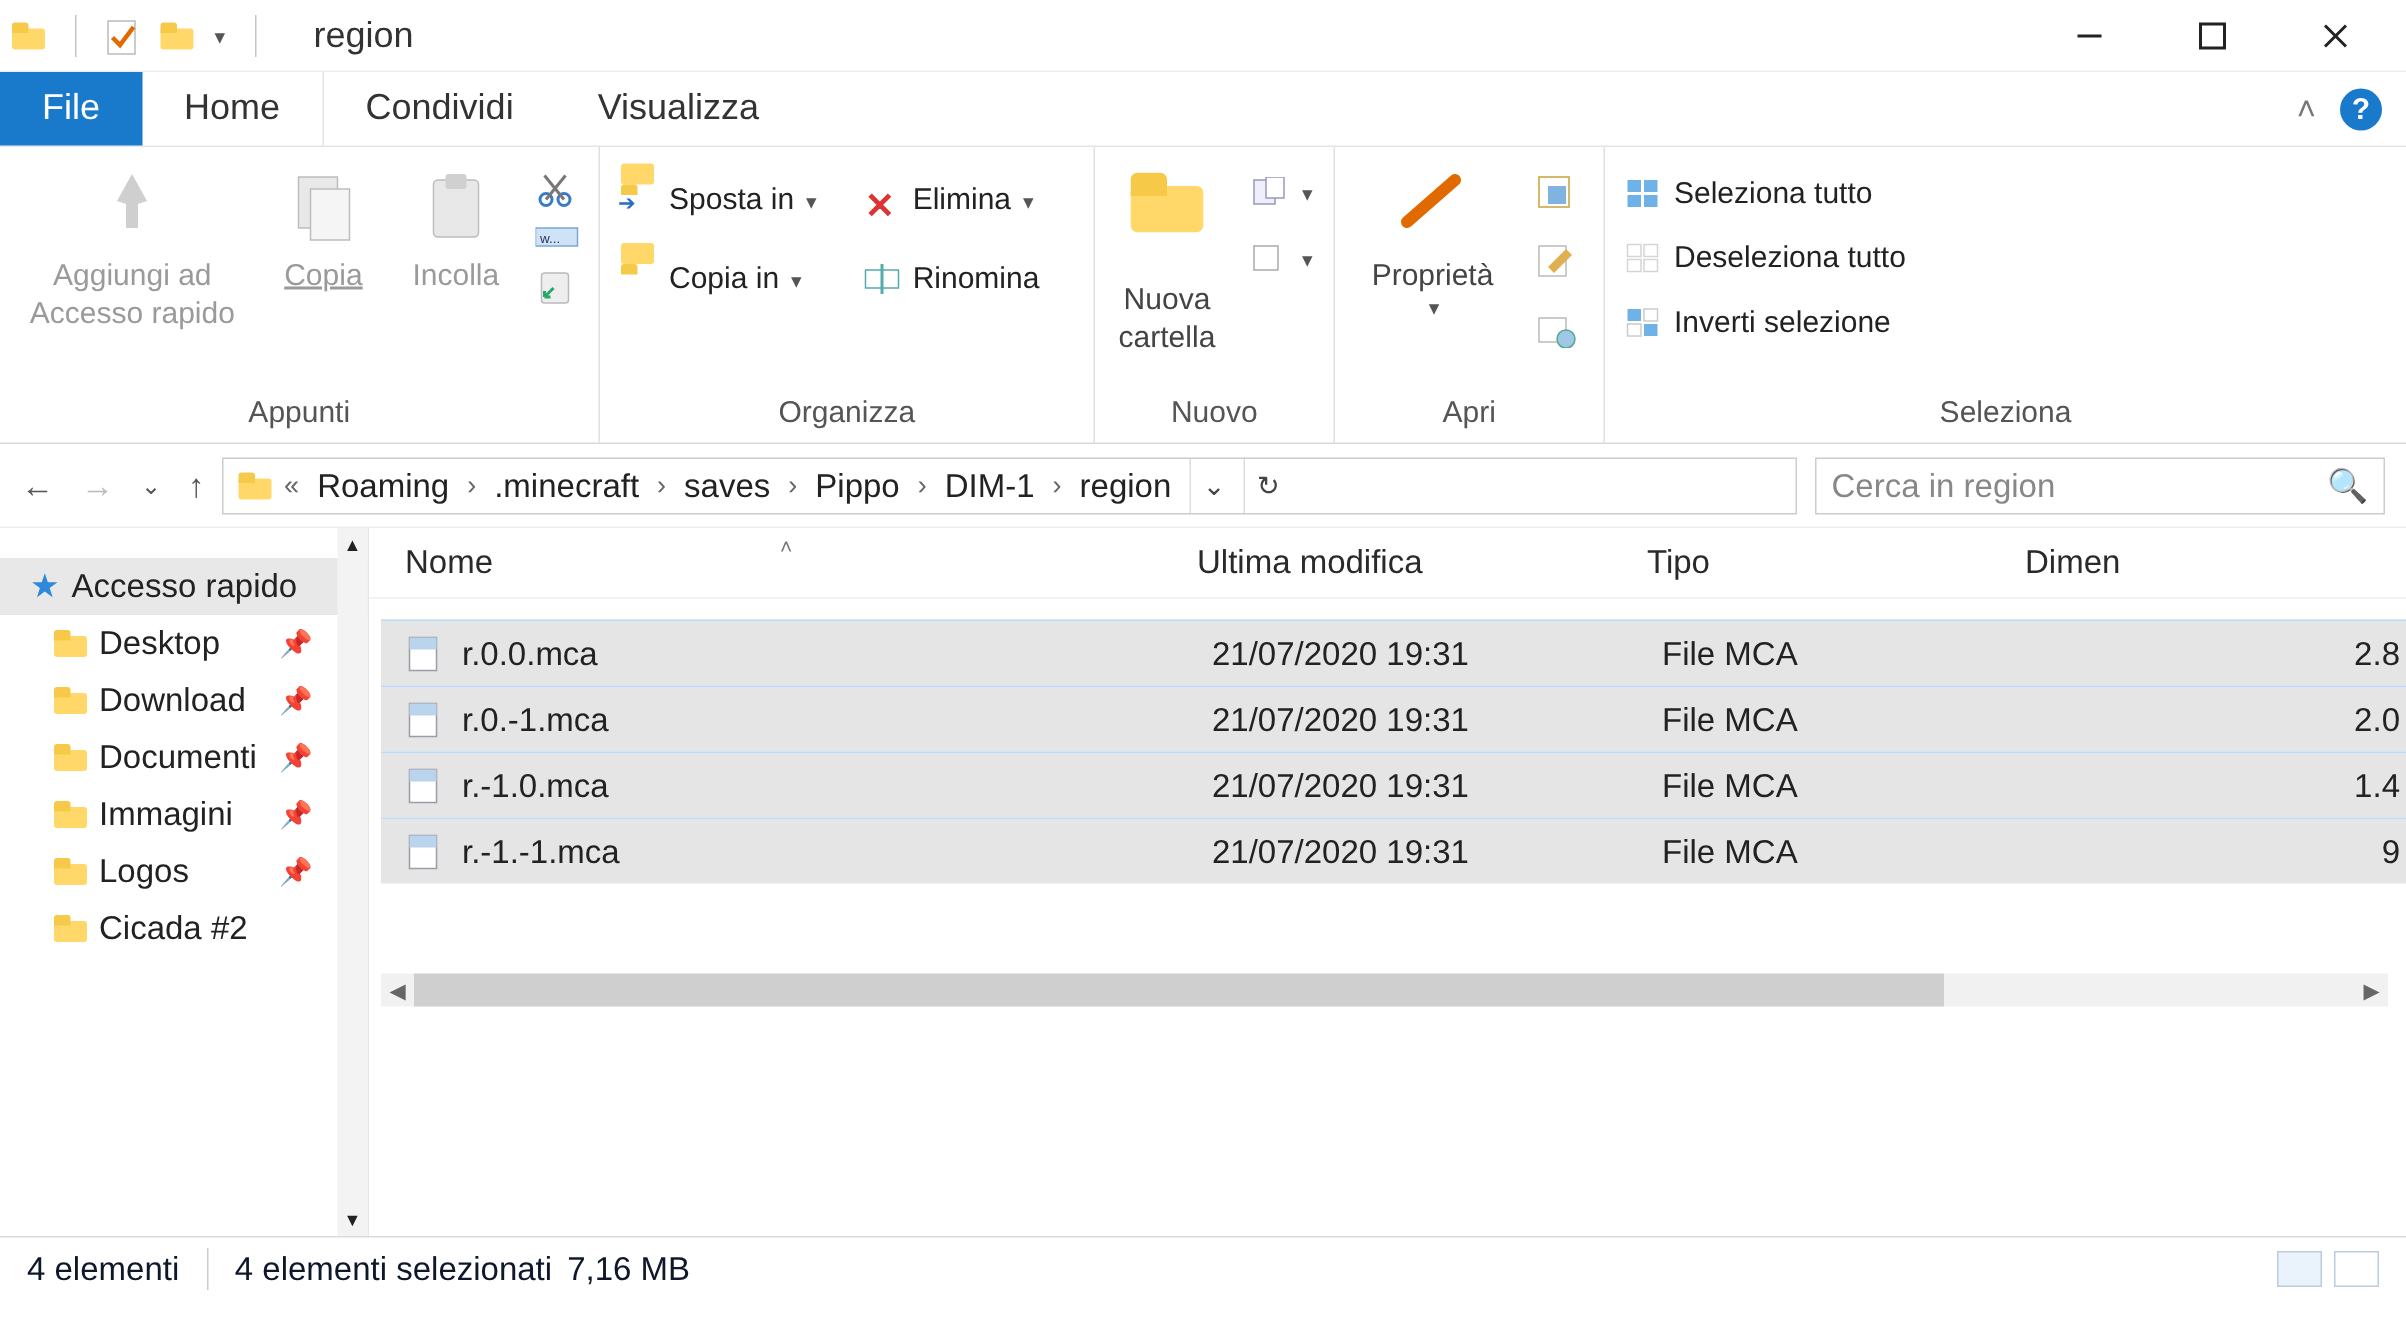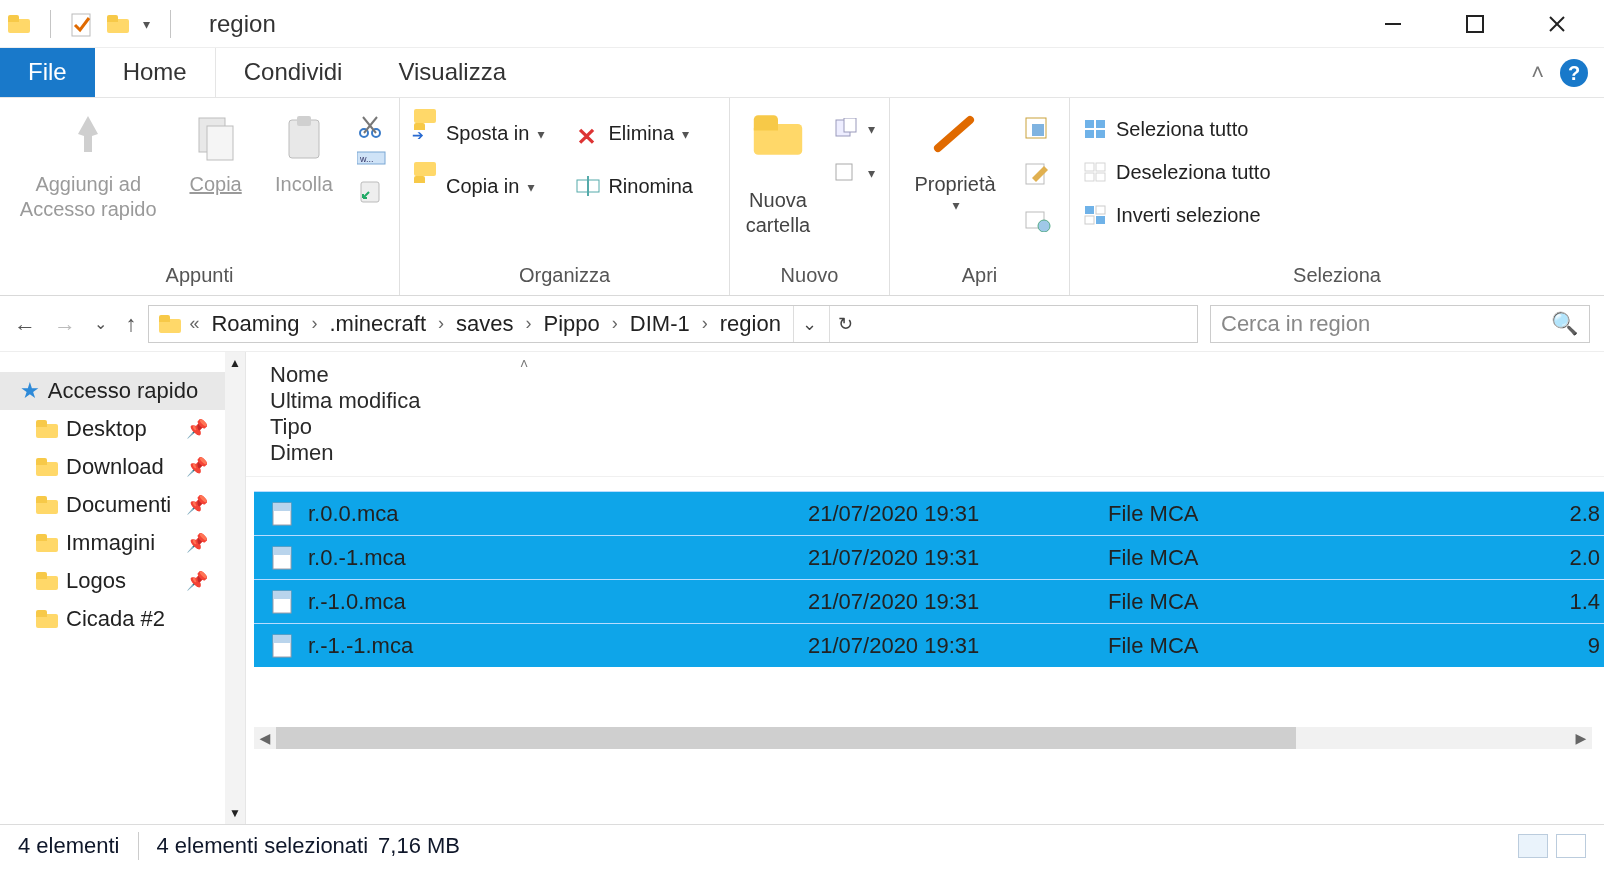--- a/index.html
+++ b/index.html
@@ -52,29 +52,29 @@
   .side { width:246px; border-right:1px solid #e6e6e6; position:relative; padding-top:20px;}
   .side-scroll { position:absolute; right:0; top:0; bottom:0; width:20px; background:#f3f3f3; display:flex; flex-direction:column; align-items:center; justify-content:space-between; padding:4px 0;}
   .side-item { display:flex; align-items:center; gap:8px; padding:6px 10px 6px 36px; font-size:22px; white-space:nowrap; overflow:hidden;}
   .side-head { background:#e8e8e8; padding-left:20px; display:flex; align-items:center; gap:8px;}
   .pin { color:#9a9a9a; font-size:18px; margin-left:auto; padding-right:26px;}
   .fico { width:22px; height:18px; position:relative; flex:0 0 auto;}
   .fico::before { content:""; position:absolute; left:0; bottom:0; width:22px; height:14px; background:#ffd869; border-radius:2px;}
   .fico::after  { content:""; position:absolute; left:0; top:0; width:11px; height:7px; background:#f7c948; border-radius:2px 2px 0 0;}
 
   .files { flex:1; display:flex; flex-direction:column;}
-  .cols { display:flex; padding:10px 0 10px 24px; font-size:22px; color:#2a2a2a; border-bottom:1px solid #f0f0f0;flex-direction:column;}
+  .cols { display:flex; padding:10px 0 10px 24px; font-size:22px; color:#2a2a2a; border-bottom:1px solid #f0f0f0;}
   .col-name { width:528px; position:relative;}
   .col-name .sort { position:absolute; left:250px; top:-6px; font-size:14px; color:#777;}
   .col-date { width:300px;}
   .col-type { width:252px;}
   .col-size { flex:1;}
 
   .rows { padding:14px 0 0 8px; }
-  .row { display:flex; align-items:center; height:44px; background:#0ea5e9; border-top:1px solid #b7dcff; padding-left:16px; font-size:22px;}
+  .row { display:flex; align-items:center; height:44px; background:#e5e5e5; border-top:1px solid #b7dcff; padding-left:16px; font-size:22px;}
   .row:first-child { border-top:1px solid #b7dcff;}
   .row .ico { width:26px; height:26px; margin-right:12px; }
   .row .c-name { width:500px;}
   .row .c-date { width:300px;}
   .row .c-type { width:252px;}
   .row .c-size { flex:1; text-align:right; padding-right:4px;}
 
   .hscroll { height:22px; margin:60px 12px 0 8px; background:#f1f1f1; position:relative; display:flex; align-items:center;}
   .hscroll .th { position:absolute; left:22px; width:1020px; top:0; bottom:0; background:#cfcfcf;}
   .hscroll .ar { width:22px; text-align:center; font-size:14px; color:#666;}

